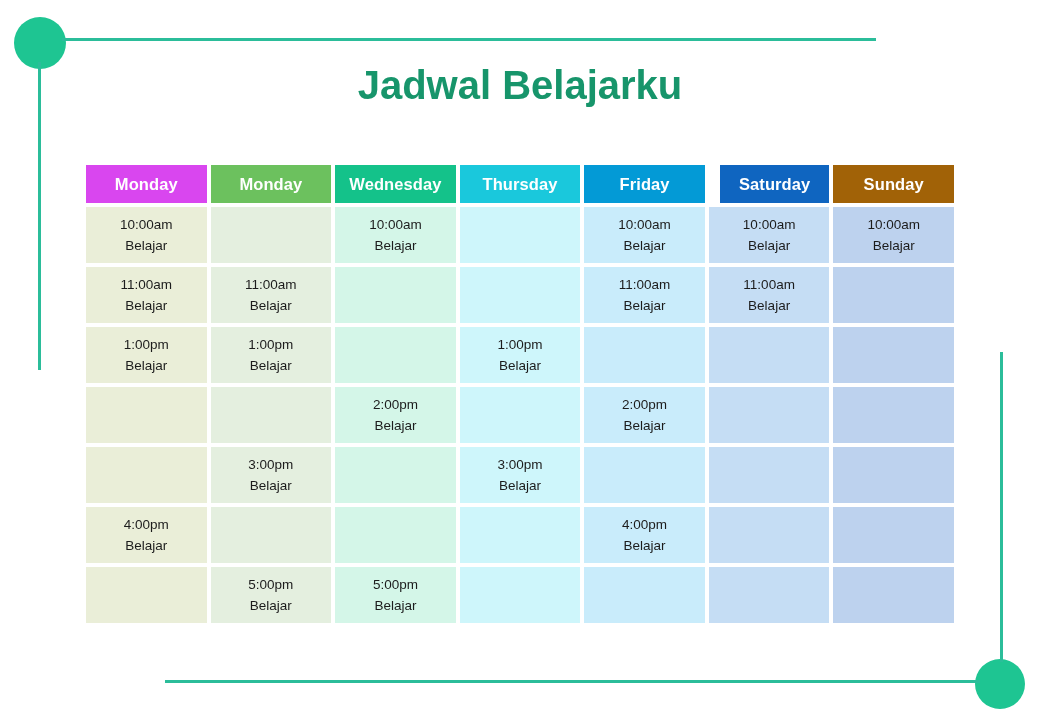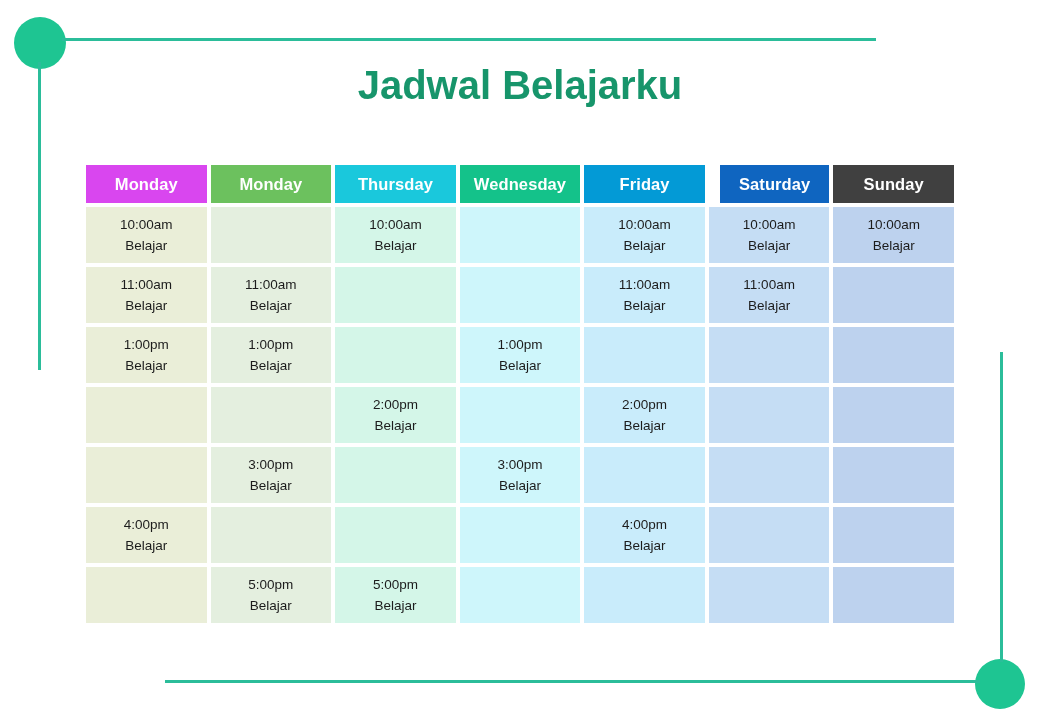--- a/index.html
+++ b/index.html
@@ -93,25 +93,25 @@
 <div class="deco-line line-top"></div>
 <div class="deco-line line-left"></div>
 <div class="deco-line line-bottom"></div>
 <div class="deco-line line-right"></div>
 
 <div class="page-title">Jadwal Belajarku</div>
 
 <div class="schedule" id="schedule-grid">
     <div class="day-head" style="background: #d946ef;">Monday</div>
     <div class="day-head" style="background: rgb(108, 193, 94);">Monday</div>
+    <div class="day-head" style="background: rgb(20, 194, 138);">Wednesday</div>
     <div class="day-head" style="background: rgb(26, 200, 220);">Thursday</div>
-    <div class="day-head" style="background: rgb(20, 194, 138);">Wednesday</div>
     <div class="day-head" style="background: rgb(3, 154, 214);">Friday</div>
     <div class="day-head" style="background: rgb(15, 101, 192); margin-left: 11px;">Saturday</div>
-    <div class="day-head" style="background: #404040;">Sunday</div>
+    <div class="day-head" style="background: #a16207;">Sunday</div>
     <div class="slot" style="background: rgb(234, 238, 216);">
       <span class="slot-time">10:00am</span>
       <span class="slot-act">Belajar</span>
     </div>
     <div class="slot empty" style="background: rgb(228, 239, 223);">
       <span class="slot-time"></span>
       <span class="slot-act"></span>
     </div>
     <div class="slot" style="background: rgb(212, 246, 232);">
       <span class="slot-time">10:00am</span>

